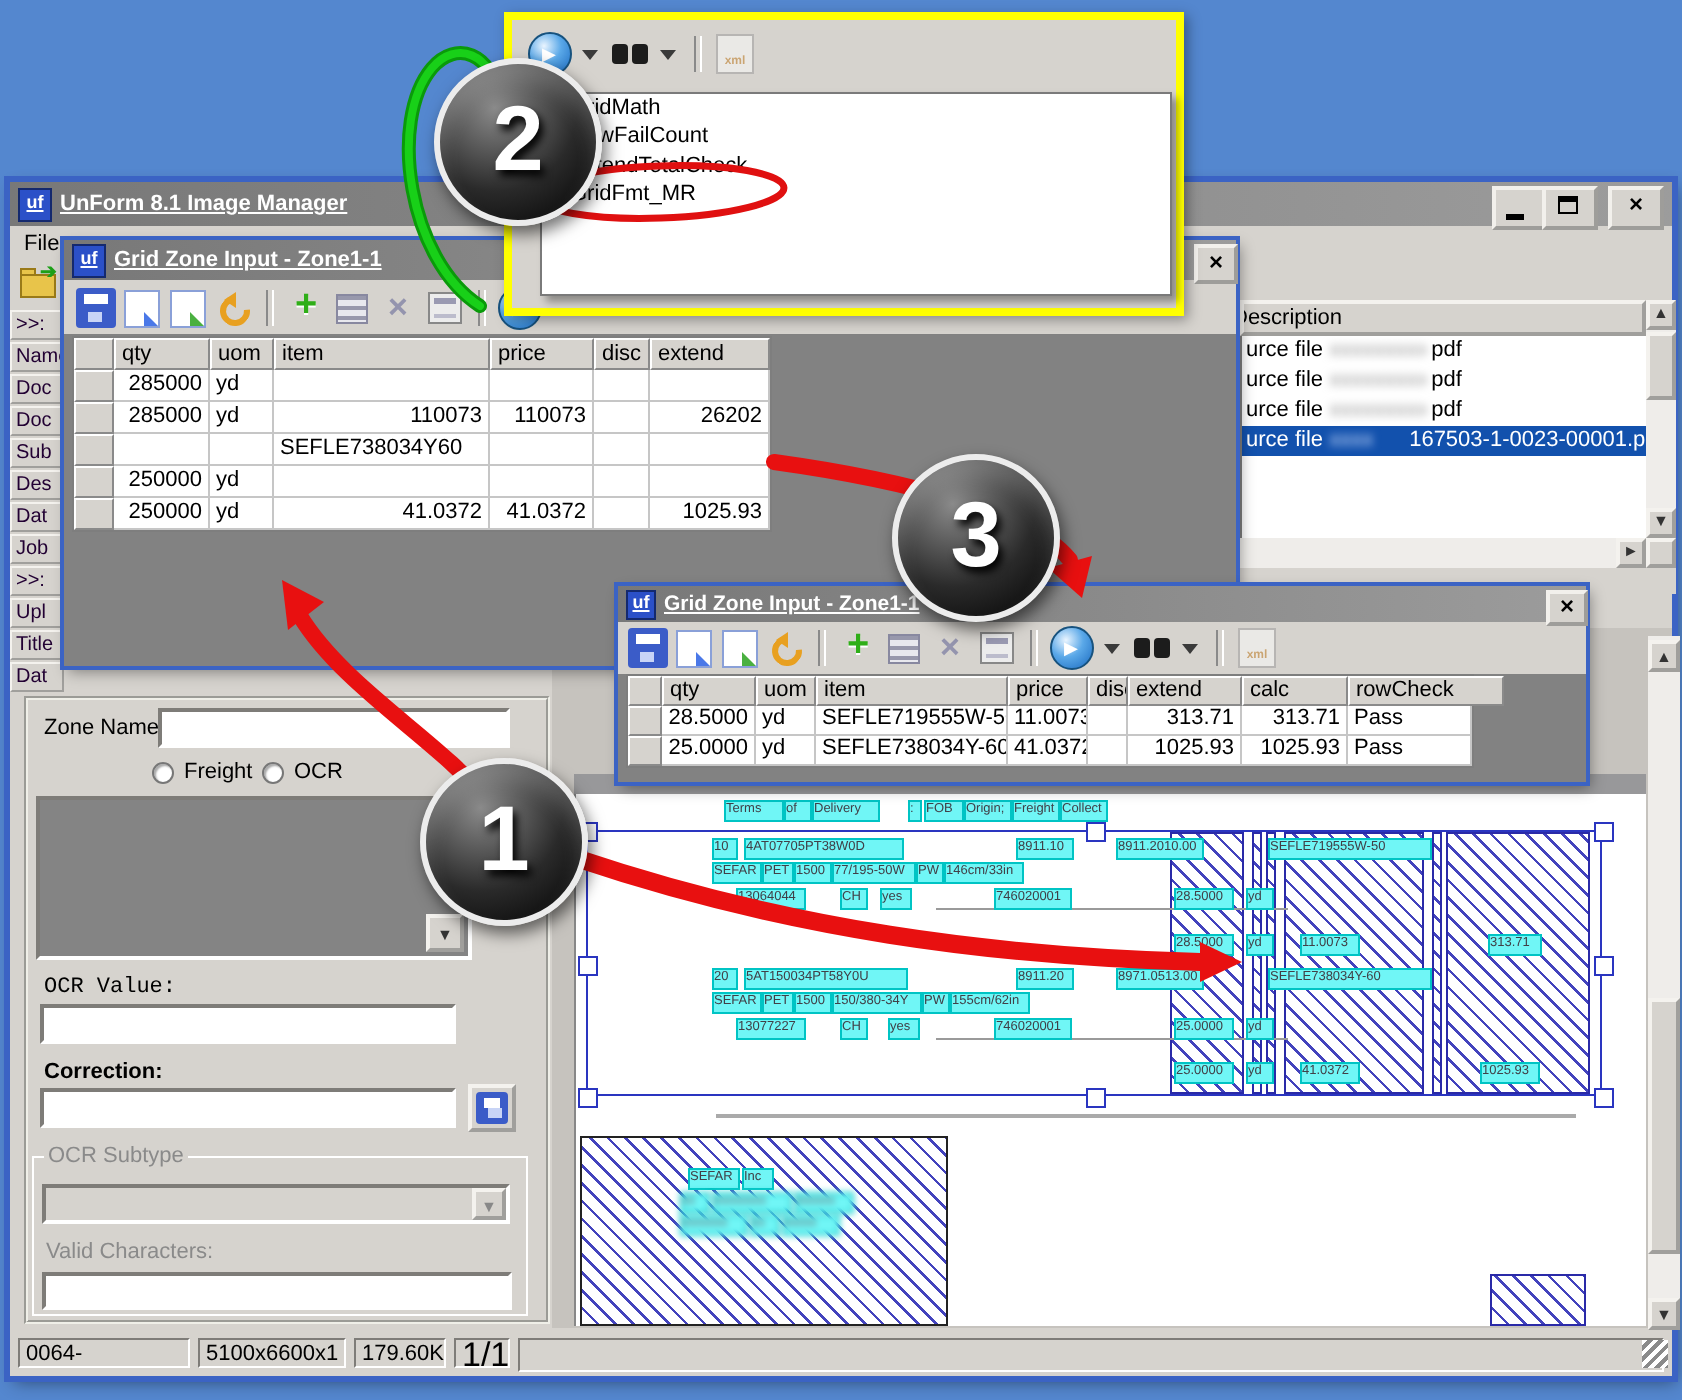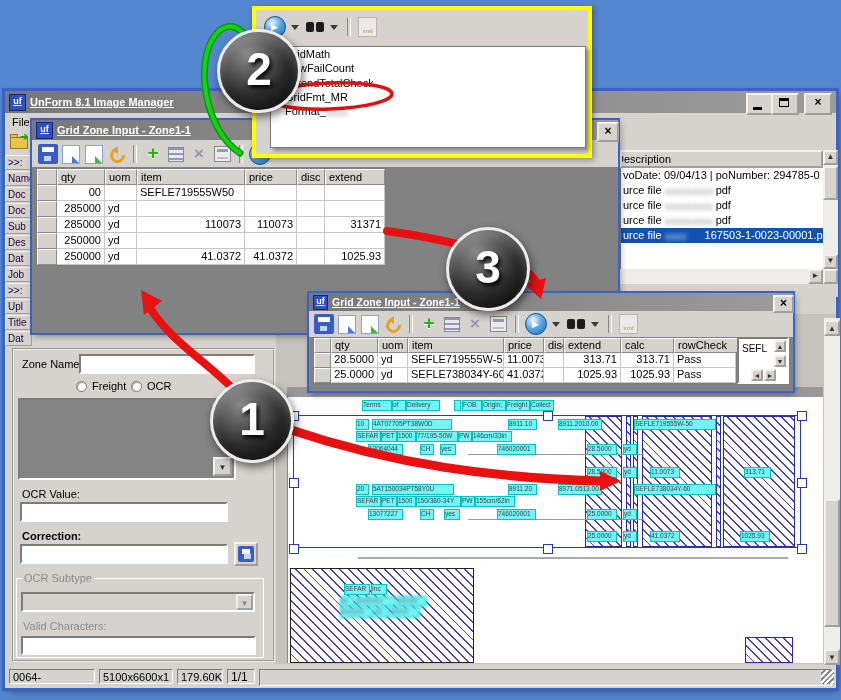--- a/index.html
+++ b/index.html
@@ -131,21 +131,20 @@
         <div class="sbitem">Title</div>
         <div class="sbitem">Dat</div>
       </div>
 
     <div class="abs" style="left:615px;top:59px;width:218px;height:147px;background:#d6d3ce;">
       <div class="abs" style="left:0;top:0;width:203px;height:18px;background:#d6d3ce;border:2px outset #f4f2ee;
            font-size:11px;line-height:14px;overflow:hidden;">
         <span style="margin-left:-6px;">Description</span>
       </div>
       <div class="abs" id="desc-rows" style="left:0;top:18px;width:203px;height:101px;background:#fff;border-left:1px solid #808080;">
-          <div class="lrow">voDate: 09/04/13 | poNumber: 294785-0</div>
           <div class="lrow"><span>urce file </span><span class="blurtxt" style="width: 48px;">xxxxxxxxx</span><span> pdf</span></div>
           <div class="lrow"><span>urce file </span><span class="blurtxt" style="width: 48px;">xxxxxxxxx</span><span> pdf</span></div>
           <div class="lrow"><span>urce file </span><span class="blurtxt" style="width: 48px;">xxxxxxxxx</span><span> pdf</span></div>
           <div class="lrow sel"><span>urce file </span><span class="blurtxt" style="width: 40px;">xxxx</span><span>167503-1-0023-00001.p</span></div>
         </div>
 
       <div class="abs scroll-track" style="left:203px;top:0;width:15px;height:119px;">
         <div class="btn3d abs" style="left:0;top:0;width:15px;height:15px;">▲</div>
         <div class="thumb abs" style="left:0;top:16px;width:15px;height:34px;"></div>
         <div class="btn3d abs" style="left:0;top:104px;width:15px;height:15px;">▼</div>
@@ -160,21 +159,21 @@
     <div class="abs" style="left:7px;top:257px;width:263px;height:314px;background:#d6d3ce;border:2px groove #efefe8;">
       <div class="abs lbl" style="left:8px;top:8px;">Zone Name:</div>
       <input class="abs sunken" style="left: 65px; top: 4px; width: 176px; height: 20px; font-size: 11px;" value="">
       <span class="abs" style="left:62px;top:31px;width:11px;height:11px;border-radius:50%;background:#fff;border:1px solid #777;box-shadow:inset 1px 1px 1px #aaa;"></span>
       <span class="abs lbl" style="left:78px;top:30px;">Freight</span>
       <span class="abs" style="left:117px;top:31px;width:11px;height:11px;border-radius:50%;background:#fff;border:1px solid #777;box-shadow:inset 1px 1px 1px #aaa;"></span>
       <span class="abs lbl" style="left:133px;top:30px;">OCR</span>
       <div class="abs sunken" style="left:4px;top:48px;width:218px;height:82px;background:#848484;">
         <div class="btn3d abs" style="right:2px;bottom:2px;width:19px;height:19px;line-height:17px;">▼</div>
       </div>
-      <div class="abs lbl" style="left:8px;top:138px;">OCR Value:</div>
+      <div class="abs lbl" style="left:8px;top:138px;font-family:Liberation Mono, monospace;">OCR Value:</div>
       <input class="abs sunken" style="left: 6px; top: 152px; width: 208px; height: 20px; font-size: 11px;" value="">
       <div class="abs lbl" style="left:8px;top:180px;font-weight:bold;">Correction:</div>
       <input class="abs sunken" style="left: 6px; top: 194px; width: 208px; height: 20px; font-size: 11px;" value="">
       <div class="btn3d abs" style="left:220px;top:192px;width:24px;height:24px;">
         <span class="ticn i-save" style="position:absolute;left:2px;top:2px;width:16px;height:16px;"></span>
       </div>
       <fieldset class="abs" style="left:2px;top:222px;width:248px;height:86px;border:1px groove #fff;margin:0;padding:0;">
         <legend class="dim" style="font-size:11px;margin-left:5px;padding:0 2px;">OCR Subtype</legend>
         <div class="abs sunken" style="left:4px;top:8px;width:234px;height:20px;background:#d6d3ce;">
           <div class="btn3d abs" style="right:0;top:0;width:17px;height:16px;line-height:15px;color:#888;">▼</div>
@@ -192,21 +191,21 @@
         <div class="btn3d abs" style="left:0;top:2px;width:16px;height:16px;line-height:14px;">▲</div>
         <div class="thumb abs" style="left:0;top:181px;width:16px;height:128px;"></div>
         <div class="btn3d abs" style="left:0;top:331px;width:16px;height:16px;line-height:14px;">▼</div>
       </div>
     </div>
 
     <div class="abs" id="statusbar" style="left:2px;top:576px;width:827px;height:19px;background:#d6d3ce;display:flex;gap:4px;padding:2px 2px 0 2px;">
         <div style="flex: 0 0 auto; width: 86px; height: 15px; line-height: 15px; font-size: 11px; padding: 0px 3px; overflow: hidden; border-width: 1px; border-style: solid; border-image: initial; border-color: rgb(126, 124, 120) rgb(255, 255, 255) rgb(255, 255, 255) rgb(126, 124, 120); box-sizing: border-box;">0064-00001.png</div>
         <div style="flex: 0 0 auto; width: 74px; height: 15px; line-height: 15px; font-size: 11px; padding: 0px 3px; overflow: hidden; border-width: 1px; border-style: solid; border-image: initial; border-color: rgb(126, 124, 120) rgb(255, 255, 255) rgb(255, 255, 255) rgb(126, 124, 120); box-sizing: border-box;">5100x6600x1</div>
         <div style="flex: 0 0 auto; width: 46px; height: 15px; line-height: 15px; font-size: 11px; padding: 0px 3px; overflow: hidden; border-width: 1px; border-style: solid; border-image: initial; border-color: rgb(126, 124, 120) rgb(255, 255, 255) rgb(255, 255, 255) rgb(126, 124, 120); box-sizing: border-box;">179.60K</div>
-        <div style="flex: 0 0 auto; width: 28px; height: 15px; line-height: 15px; font-size: 12px; padding: 0px 3px; overflow: hidden; border-width: 1px; border-style: solid; border-image: initial; border-color: rgb(126, 124, 120) rgb(255, 255, 255) rgb(255, 255, 255) rgb(126, 124, 120); box-sizing: border-box;">1/1</div>
+        <div style="flex: 0 0 auto; width: 28px; height: 15px; line-height: 15px; font-size: 17px; padding: 0px 3px; overflow: hidden; border-width: 1px; border-style: solid; border-image: initial; border-color: rgb(126, 124, 120) rgb(255, 255, 255) rgb(255, 255, 255) rgb(126, 124, 120); box-sizing: border-box;">1/1</div>
         <div style="flex: 1 1 0%; height: 15px; border-width: 1px; border-style: solid; border-image: initial; border-color: rgb(126, 124, 120) rgb(255, 255, 255) rgb(255, 255, 255) rgb(126, 124, 120);"></div>
       </div>
     <div class="abs grip" style="left:816px;top:579px;width:13px;height:14px;"></div>
   </div>
 
   <div class="abs" id="doc-layer" style="left:0;top:0;width:841px;height:700px;">
 
     <div class="abs" style="left:293px;top:415px;width:508px;height:133px;border:1px solid #2a35c0;"></div>
 
     <div class="abs hatch" style="left:585px;top:416px;width:37px;height:131px;"></div>
@@ -321,44 +320,44 @@
           <div class="gcell ghcell" style="width: 20px; height: 16px;"></div>
           <div class="gcell ghcell" style="width: 48px; height: 16px; line-height: 14px;">qty</div>
           <div class="gcell ghcell" style="width: 32px; height: 16px; line-height: 14px;">uom</div>
           <div class="gcell ghcell" style="width: 108px; height: 16px; line-height: 14px;">item</div>
           <div class="gcell ghcell" style="width: 52px; height: 16px; line-height: 14px;">price</div>
           <div class="gcell ghcell" style="width: 28px; height: 16px; line-height: 14px;">disc</div>
           <div class="gcell ghcell" style="width: 60px; height: 16px; line-height: 14px;">extend</div>
         </div>
         <div class="grow">
           <div class="gcell ghcell" style="width: 20px; height: 16px;"></div>
-          <div class="gcell num" style="width: 48px; height: 16px; line-height: 14px;">00</div>
-          <div class="gcell" style="width: 32px; height: 16px; line-height: 14px;"></div>
-          <div class="gcell" style="width: 108px; height: 16px; line-height: 14px;">SEFLE719555W50</div>
-          <div class="gcell" style="width: 52px; height: 16px; line-height: 14px;"></div>
-          <div class="gcell" style="width: 28px; height: 16px; line-height: 14px;"></div>
-          <div class="gcell" style="width: 60px; height: 16px; line-height: 14px;"></div>
-        </div>
-        <div class="grow">
-          <div class="gcell ghcell" style="width: 20px; height: 16px;"></div>
           <div class="gcell num" style="width: 48px; height: 16px; line-height: 14px;">285000</div>
           <div class="gcell" style="width: 32px; height: 16px; line-height: 14px;">yd</div>
           <div class="gcell" style="width: 108px; height: 16px; line-height: 14px;"></div>
           <div class="gcell" style="width: 52px; height: 16px; line-height: 14px;"></div>
           <div class="gcell" style="width: 28px; height: 16px; line-height: 14px;"></div>
           <div class="gcell" style="width: 60px; height: 16px; line-height: 14px;"></div>
         </div>
         <div class="grow">
           <div class="gcell ghcell" style="width: 20px; height: 16px;"></div>
           <div class="gcell num" style="width: 48px; height: 16px; line-height: 14px;">285000</div>
           <div class="gcell" style="width: 32px; height: 16px; line-height: 14px;">yd</div>
           <div class="gcell num" style="width: 108px; height: 16px; line-height: 14px;">110073</div>
           <div class="gcell num" style="width: 52px; height: 16px; line-height: 14px;">110073</div>
           <div class="gcell" style="width: 28px; height: 16px; line-height: 14px;"></div>
-          <div class="gcell num" style="width: 60px; height: 16px; line-height: 14px;">31371</div>
+          <div class="gcell num" style="width: 60px; height: 16px; line-height: 14px;">26202</div>
+        </div>
+        <div class="grow">
+          <div class="gcell ghcell" style="width: 20px; height: 16px;"></div>
+          <div class="gcell" style="width: 48px; height: 16px; line-height: 14px;"></div>
+          <div class="gcell" style="width: 32px; height: 16px; line-height: 14px;"></div>
+          <div class="gcell" style="width: 108px; height: 16px; line-height: 14px;">SEFLE738034Y60</div>
+          <div class="gcell" style="width: 52px; height: 16px; line-height: 14px;"></div>
+          <div class="gcell" style="width: 28px; height: 16px; line-height: 14px;"></div>
+          <div class="gcell" style="width: 60px; height: 16px; line-height: 14px;"></div>
         </div>
         <div class="grow">
           <div class="gcell ghcell" style="width: 20px; height: 16px;"></div>
           <div class="gcell num" style="width: 48px; height: 16px; line-height: 14px;">250000</div>
           <div class="gcell" style="width: 32px; height: 16px; line-height: 14px;">yd</div>
           <div class="gcell" style="width: 108px; height: 16px; line-height: 14px;"></div>
           <div class="gcell" style="width: 52px; height: 16px; line-height: 14px;"></div>
           <div class="gcell" style="width: 28px; height: 16px; line-height: 14px;"></div>
           <div class="gcell" style="width: 60px; height: 16px; line-height: 14px;"></div>
         </div>
@@ -381,21 +380,20 @@
         <div class="ticn i-find"></div>
         <div class="ticn i-drop"></div>
         <div class="tsep"></div>
         <div class="ticn i-xml"></div>
       </div>
     <div class="menu" id="popup-menu" style="left:14px;top:36px;width:314px;height:100px;">
         <div class="mitem"><span>GridMath</span></div>
         <div class="mitem"><span>RowFailCount</span></div>
         <div class="mitem"><span>ExtendTotalCheck</span></div>
         <div class="mitem"><span>GridFmt_MR</span></div>
-        <div class="mitem"><span>Format_</span><span class="blurtxt" style="width: 34px;">xxxx</span></div>
       </div>
   </div>
 
   <div class="dlg" style="left:309px;top:293px;width:484px;height:98px;">
     <div class="titlebar" style="height:18px;font-size:10.5px;">
       <span class="uficon" style="width:13px;height:13px;line-height:11px;">uf</span>
       <span>Grid Zone Input - Zone1-1</span>
     </div>
     <div class="wbtn xgl" style="left:464px;top:2px;width:17px;height:14px;line-height:12px;">×</div>
     <div class="tbar" id="tb-d2" style="left:5px;top:20px;">
@@ -445,27 +443,20 @@
           <div class="gcell num" style="width: 47px; height: 15px; line-height: 13px;">25.0000</div>
           <div class="gcell" style="width: 30px; height: 15px; line-height: 13px;">yd</div>
           <div class="gcell" style="width: 96px; height: 15px; line-height: 13px;">SEFLE738034Y-60</div>
           <div class="gcell num" style="width: 40px; height: 15px; line-height: 13px;">41.0372</div>
           <div class="gcell" style="width: 20px; height: 15px; line-height: 13px;"></div>
           <div class="gcell num" style="width: 57px; height: 15px; line-height: 13px;">1025.93</div>
           <div class="gcell num" style="width: 53px; height: 15px; line-height: 13px;">1025.93</div>
           <div class="gcell" style="width: 62px; height: 15px; line-height: 13px;">Pass</div>
         </div>
       </div>
-    <div class="abs sunken" style="left:428px;top:44px;width:52px;height:47px;background:#fff;">
-      <span style="position:absolute;left:3px;top:4px;font-size:10px;">SEFL</span>
-      <div class="btn3d abs" style="right:1px;top:1px;width:12px;height:12px;line-height:10px;font-size:7px;">▲</div>
-      <div class="btn3d abs" style="right:1px;top:16px;width:12px;height:12px;line-height:10px;font-size:7px;">▼</div>
-      <div class="btn3d abs" style="left:12px;bottom:1px;width:12px;height:12px;line-height:10px;font-size:7px;">◄</div>
-      <div class="btn3d abs" style="left:25px;bottom:1px;width:12px;height:12px;line-height:10px;font-size:7px;">►</div>
-    </div>
   </div>
 
   <svg class="abs" width="841" height="700" style="left:0;top:0;pointer-events:none;">
 
     <ellipse cx="330" cy="96" rx="62" ry="13" fill="none" stroke="#e01010" stroke-width="3.5" transform="rotate(-2 330 96)"></ellipse>
 
     <path d="M 240,153 C 204,130 194,60 216,34 C 228,20 246,26 250,50" fill="none" stroke="#0a9a0a" stroke-width="7" stroke-linecap="round"></path>
     <path d="M 240,153 C 204,130 194,60 216,34 C 228,20 246,26 250,50" fill="none" stroke="#18d018" stroke-width="4" stroke-linecap="round"></path>
     <polygon points="247,40 268,53 246,64" fill="#18d018" stroke="#0a9a0a" stroke-width="1.5"></polygon>
 

